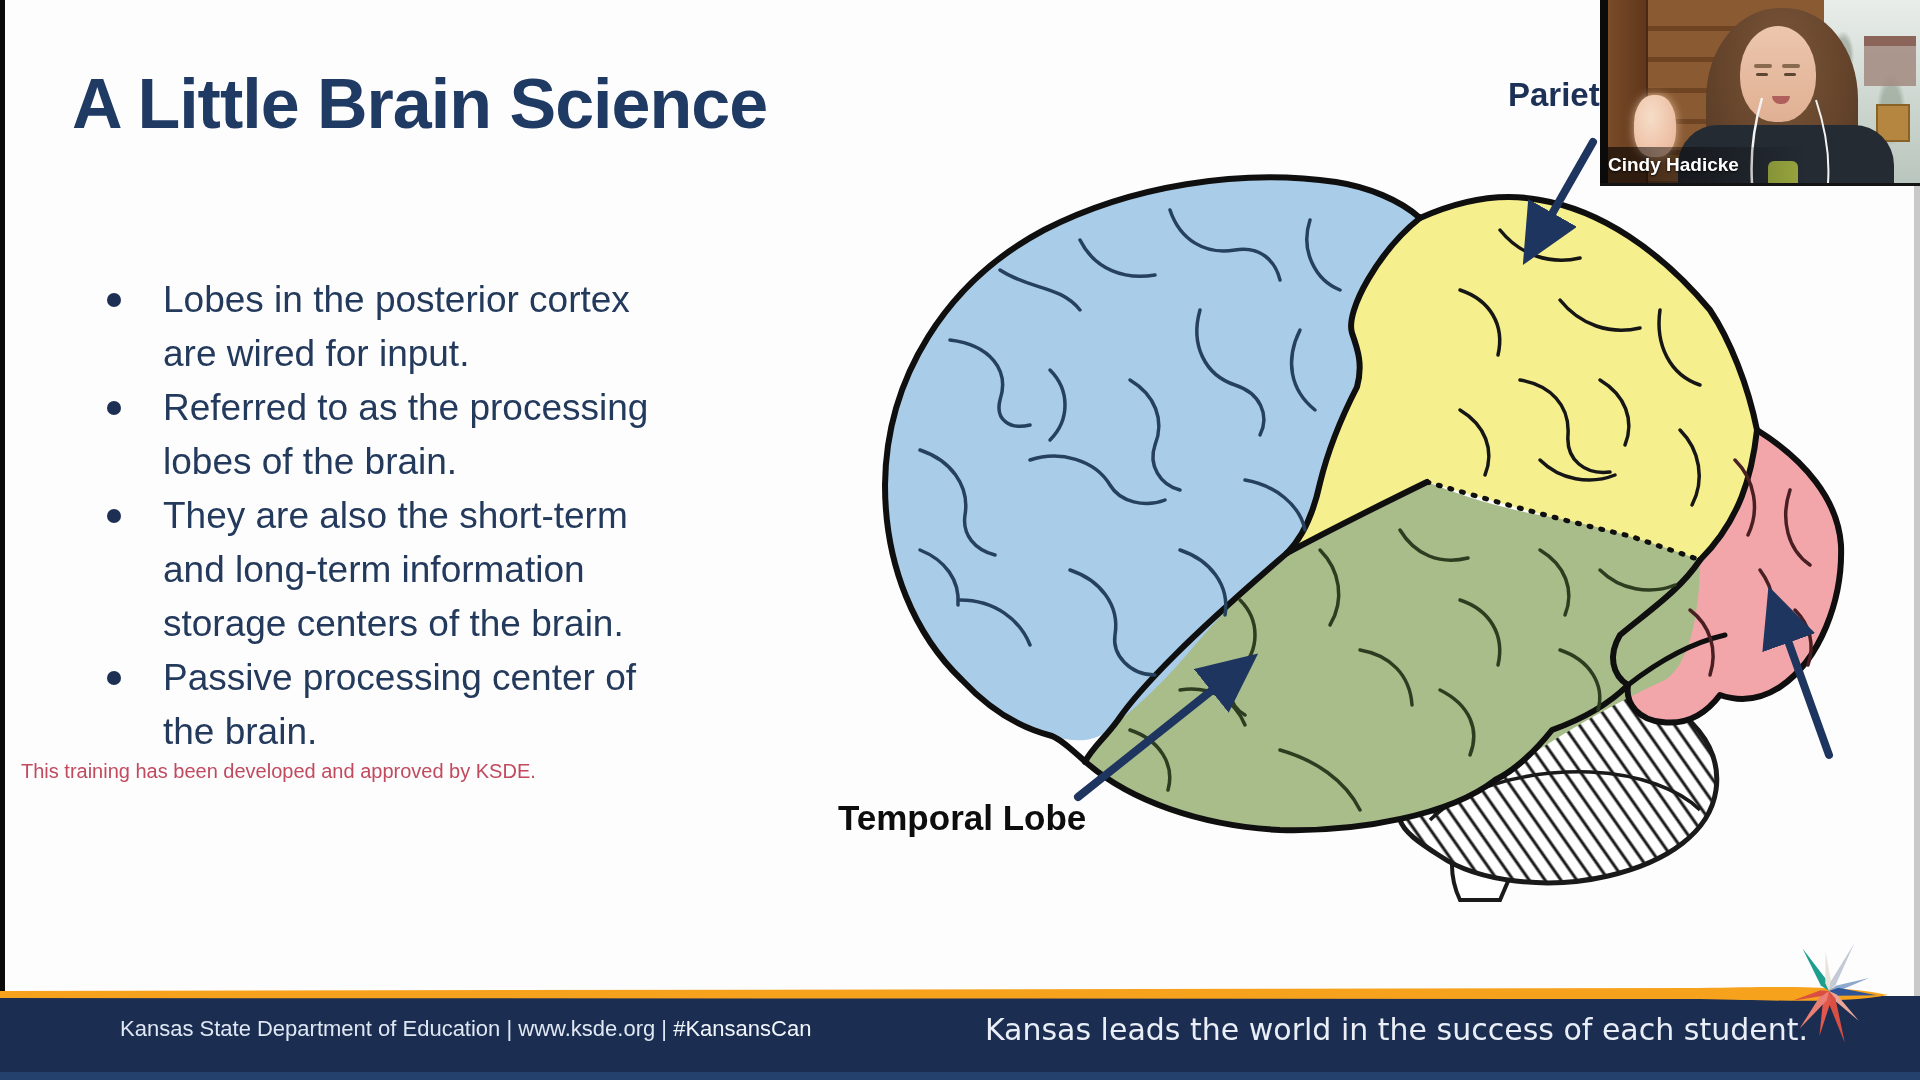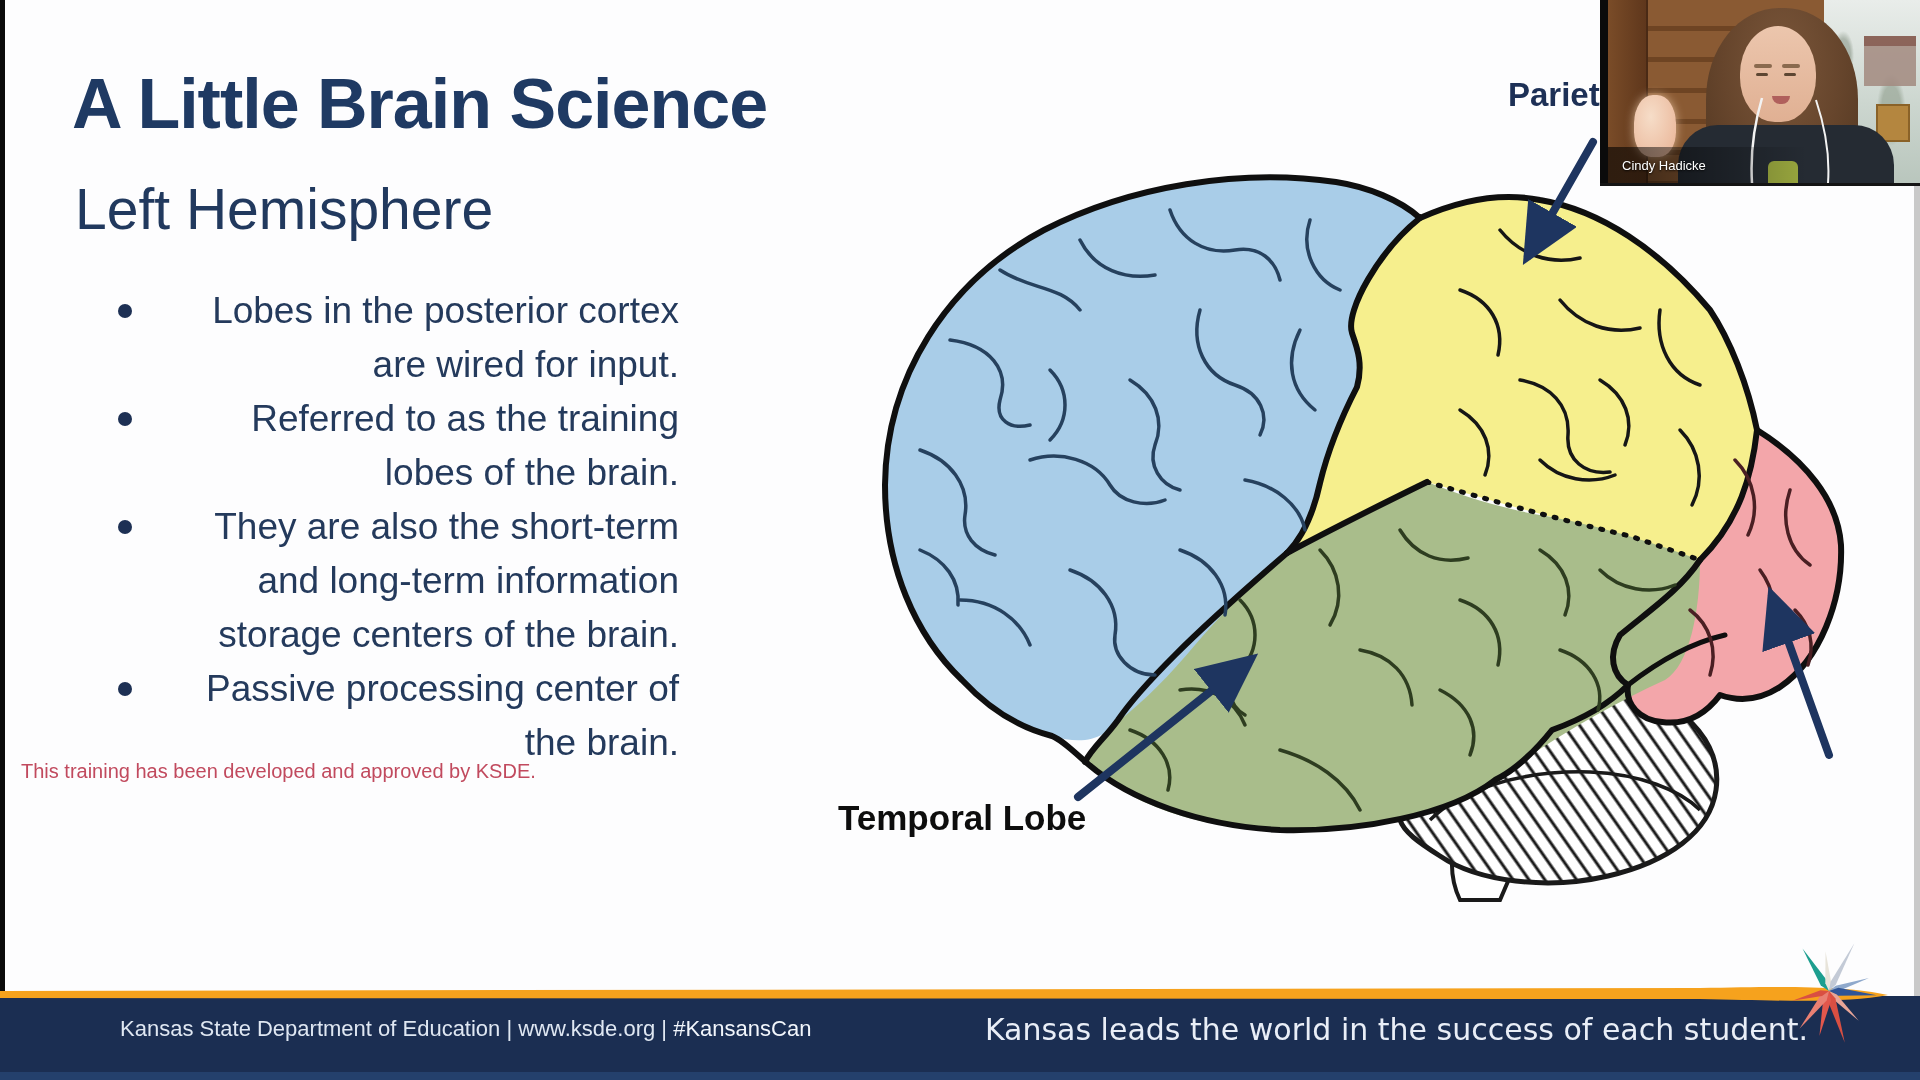--- a/index.html
+++ b/index.html
@@ -6,21 +6,21 @@
   .screen{position:relative;width:1920px;height:1080px;background:#fdfdfe;overflow:hidden;
           font-family:"Liberation Sans","DejaVu Sans",sans-serif;}
   .edge-left{position:absolute;left:0;top:0;width:5px;height:1080px;background:#0b0b0b;}
   .edge-right{position:absolute;right:0;top:186px;width:6px;bottom:0;background:#c9c9c9;}
 
   
   .title{position:absolute;left:72px;top:64px;font-size:70px;font-weight:700;
          color:#1f3a63;letter-spacing:-1px;}
   .subtitle{position:absolute;left:75px;top:176px;font-size:57px;font-weight:400;
             color:#21395e;}
-  .bullets{position:absolute;left:92px;top:272px;width:575px;margin:12px;padding:0;list-style:none;text-align:right;}
+  .bullets{position:absolute;left:92px;top:272px;width:575px;margin:1px;padding:0;list-style:none;}
   .bullets li{display:flex;margin:0;color:#243a5c;font-size:37px;line-height:54px;}
   .bullets li .dot{flex:0 0 14px;width:14px;height:14px;border-radius:50%;
                    background:#1d3054;margin:20px 42px 0 14px;}
   .note{position:absolute;left:21px;top:760px;font-size:20px;color:#c14a5e;}
 
   
   .lobe-label{position:absolute;font-weight:700;z-index:6;}
   .label-parietal{left:1508px;top:76px;font-size:33px;color:#1d3056;white-space:nowrap;}
   .label-temporal{left:838px;top:798px;font-size:35px;color:#0d0d0d;}
   .label-occipital{left:1645px;top:788px;font-size:35px;color:#0d0d0d;}
@@ -73,42 +73,41 @@
     border-radius:6px 6px 0 0;}
   .cam-lamp{position:absolute;left:34px;bottom:26px;width:42px;height:62px;border-radius:45% 45% 40% 40%;
     background:radial-gradient(ellipse at 40% 35%,#f6ddc8,#e9b294);box-shadow:0 0 10px rgba(246,214,180,.7);}
   .cam-plant{position:absolute;left:128px;bottom:24px;width:66px;height:42px;border-radius:50%;
     background:radial-gradient(#55713a,#36502a);}
   .cam-frame{position:absolute;left:118px;bottom:64px;width:40px;height:30px;background:#e8e8e4;
     border:2px solid #f2f2ee;}
   .cam-frame-inner{position:absolute;left:4px;top:3px;width:28px;height:18px;background:#3a3a30;}
   .cam-name-band{position:absolute;left:8px;bottom:0;width:200px;height:36px;
     background:linear-gradient(90deg,rgba(0,0,0,.62),rgba(0,0,0,0));display:flex;align-items:center;}
-  .cam-name{color:#fff;font-size:13px;font-weight:400;padding-left:14px;
+  .cam-name{color:#fff;font-size:19px;font-weight:700;
     text-shadow:0 1px 2px rgba(0,0,0,.9);}
 </style>
 </head>
 <body>
 
 <div class="screen">
 
   <div class="edge-left"></div>
   <div class="edge-right"></div>
 
   <div class="title">A Little Brain Science</div>
-  <div class="subtitle">Left Hemisphere</div>
 
   <ul class="bullets">
     <li>
         <span class="dot"></span>
         <span>Lobes in the posterior cortex are wired for input.</span>
       </li>
     <li>
         <span class="dot"></span>
-        <span>Referred to as the training lobes of the brain.</span>
+        <span>Referred to as the processing lobes of the brain.</span>
       </li>
     <li>
         <span class="dot"></span>
         <span>They are also the short-term and long-term information storage centers of the brain.</span>
       </li>
     <li>
         <span class="dot"></span>
         <span>Passive processing center of the brain.</span>
       </li>
   </ul>

